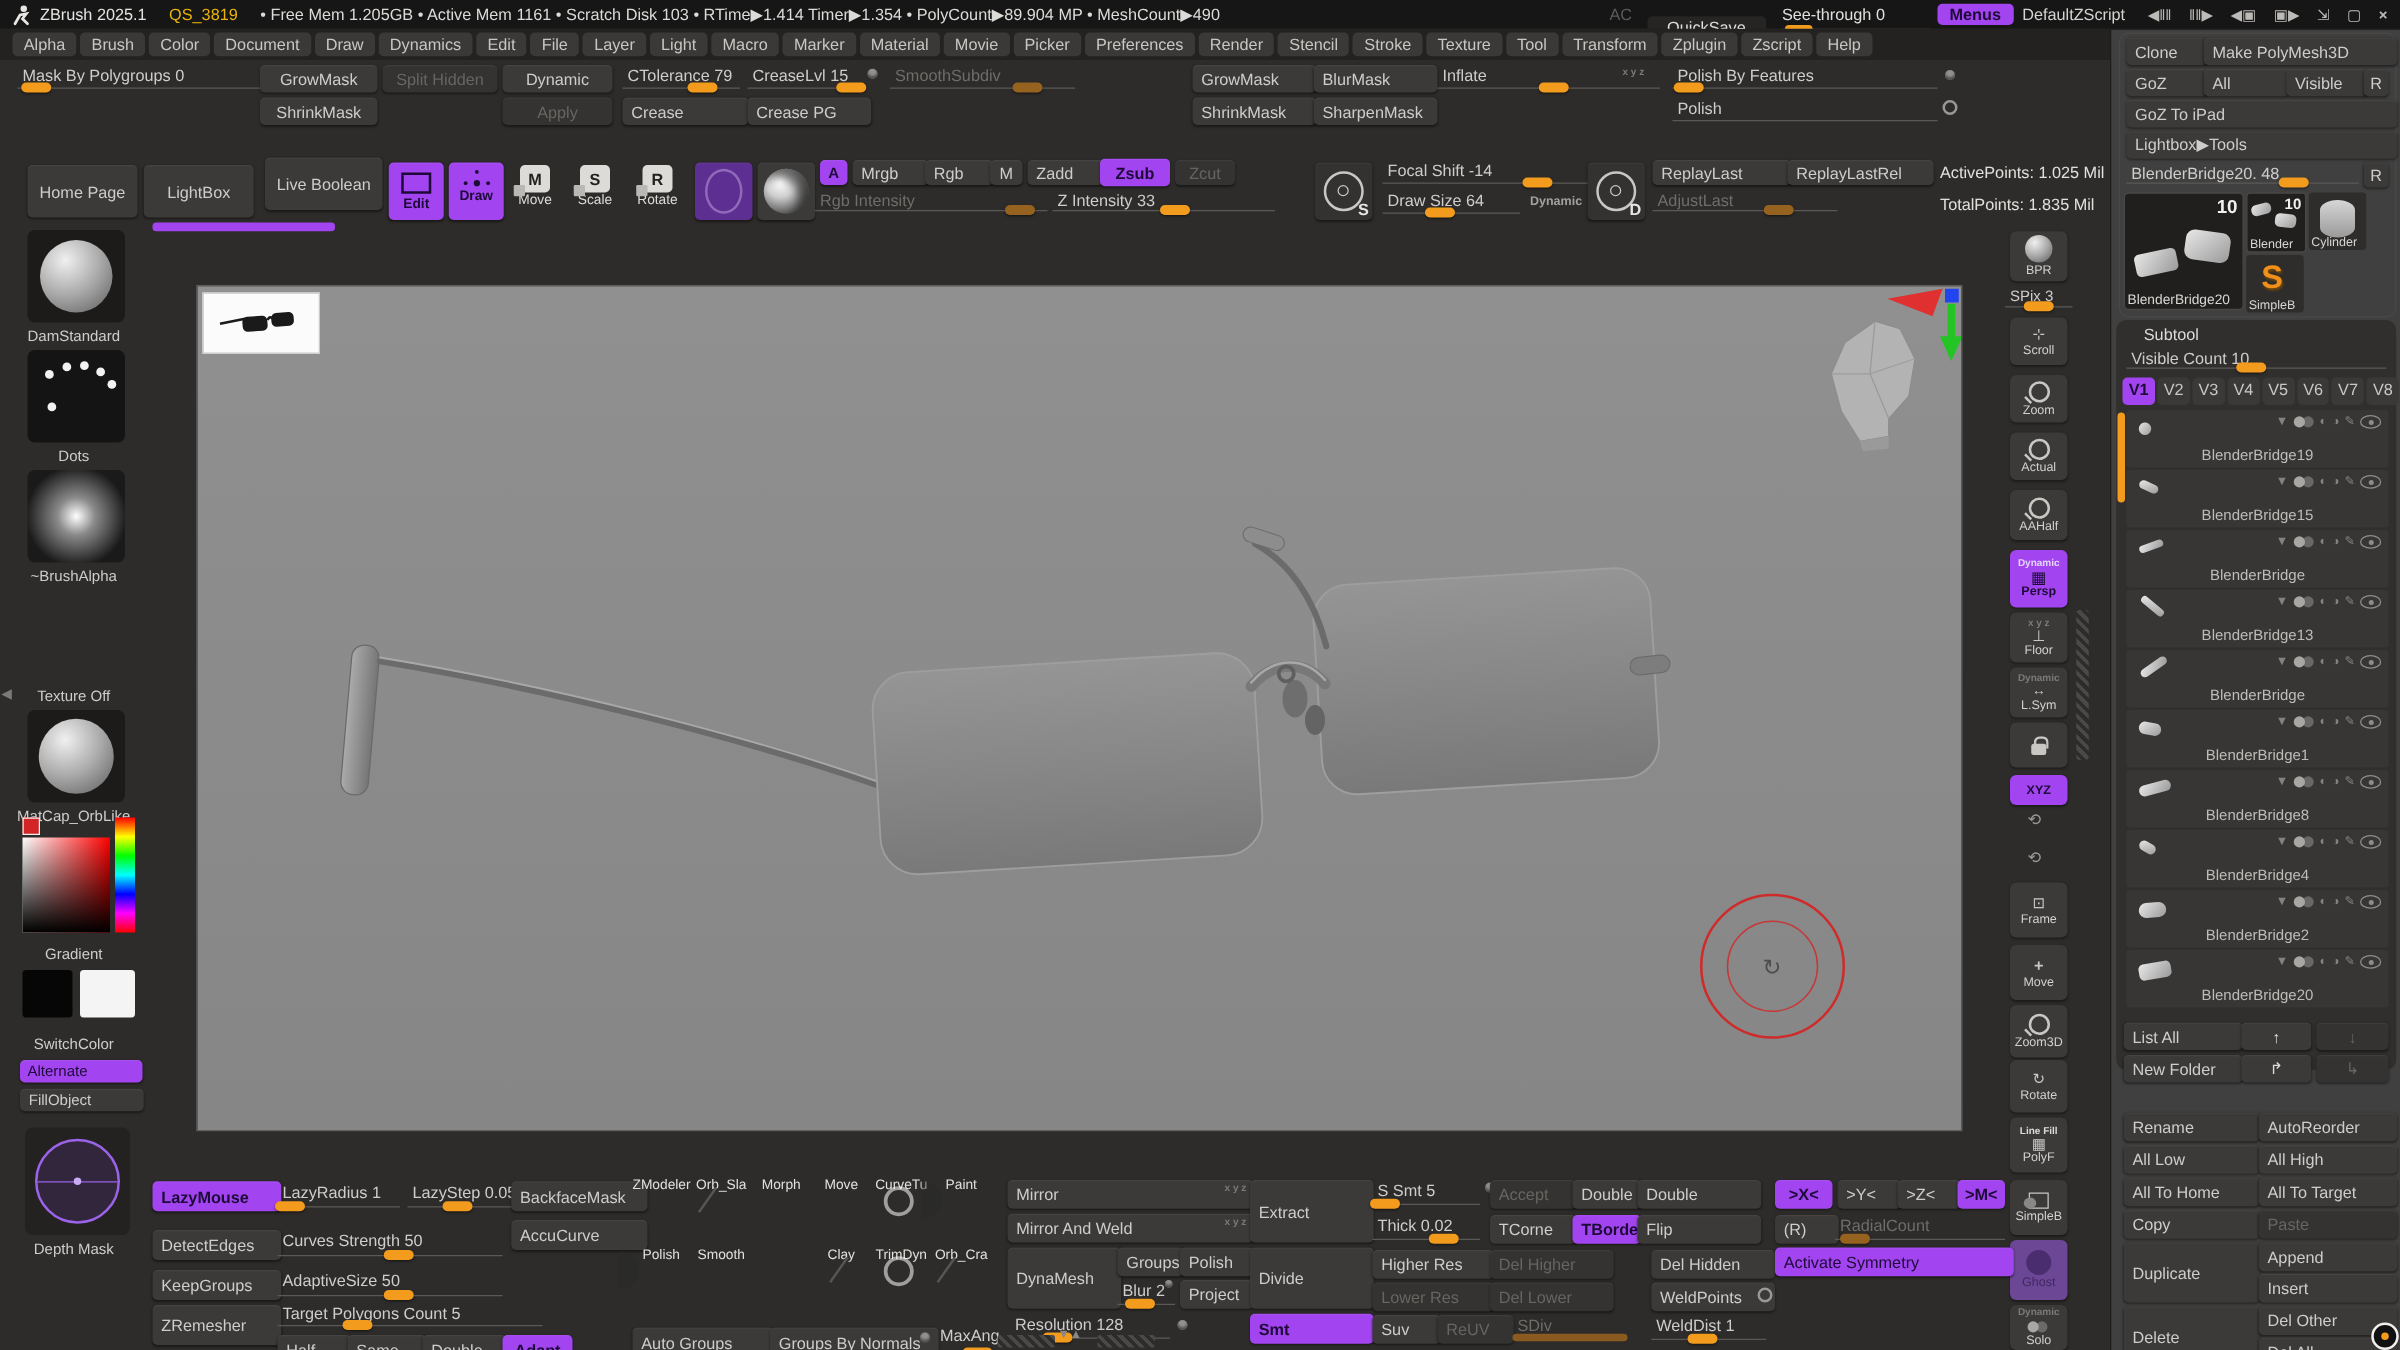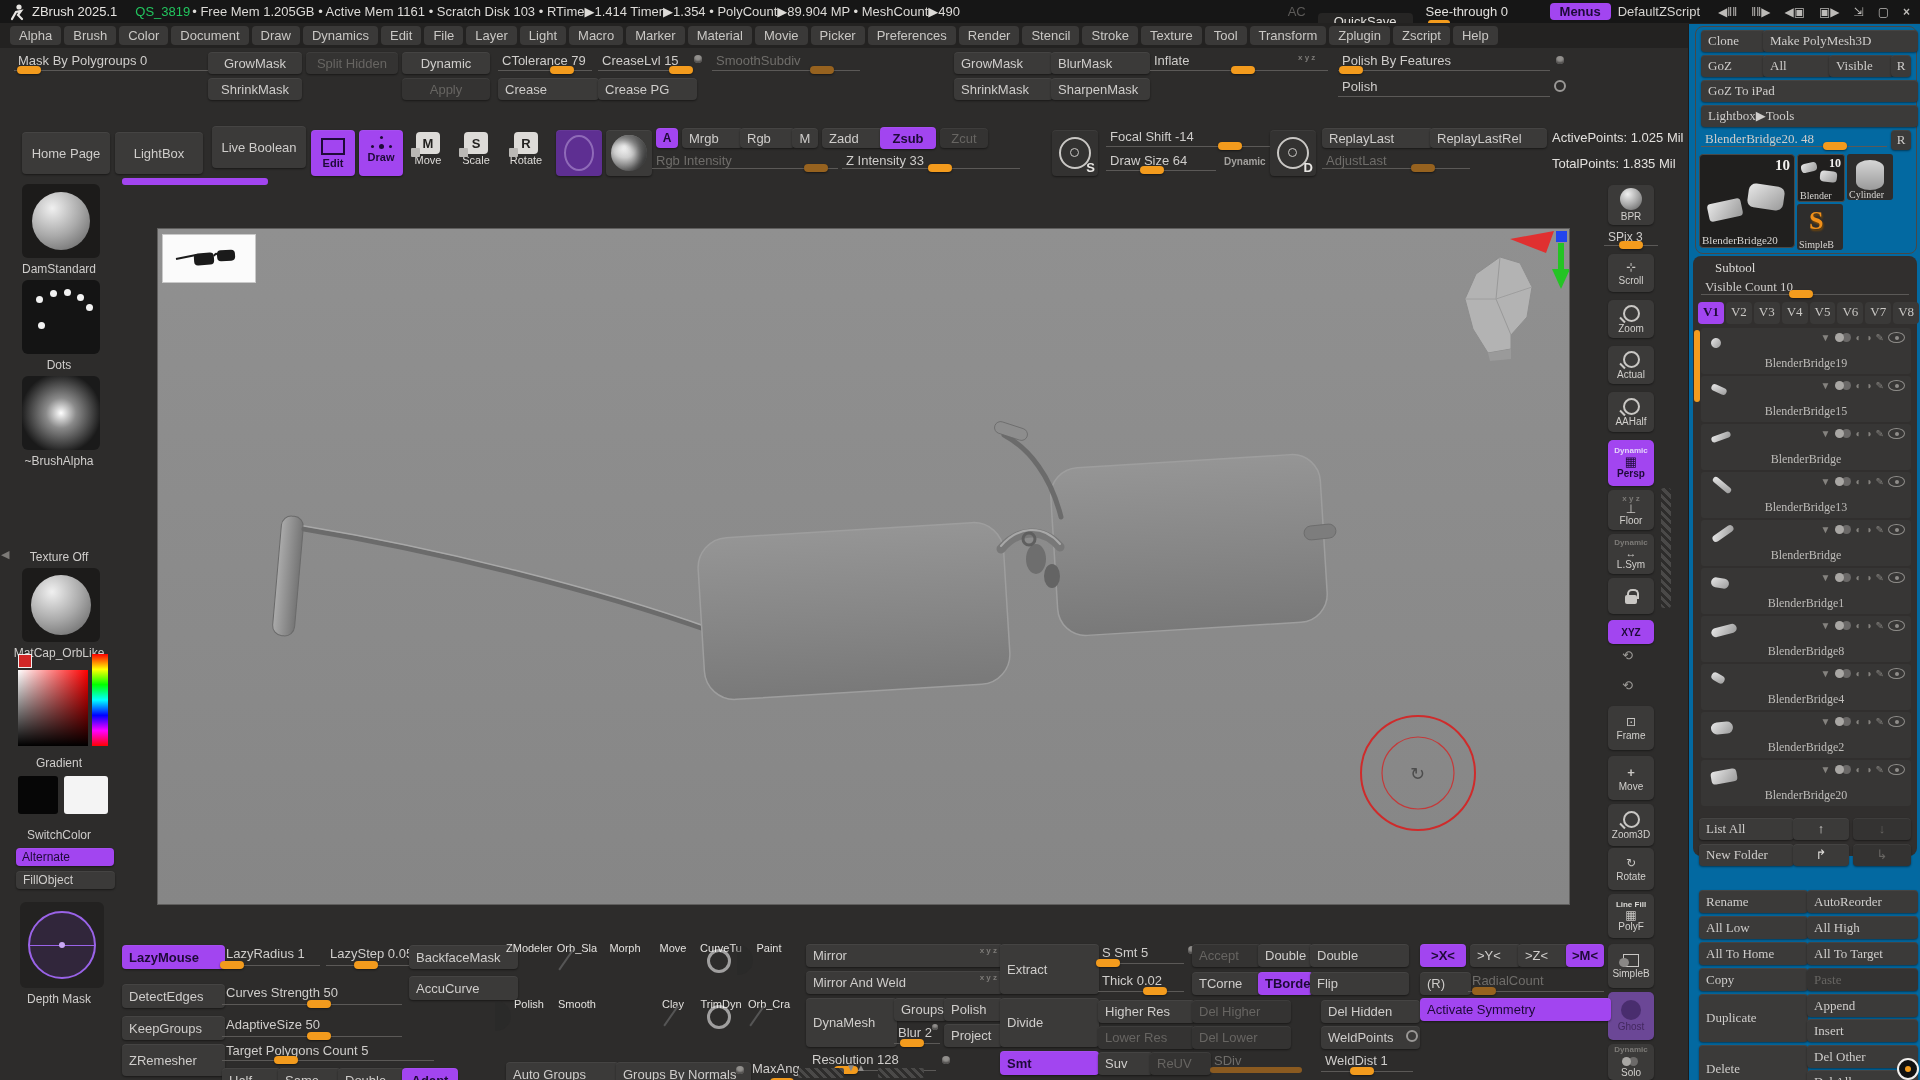--- a/index.html
+++ b/index.html
@@ -58,21 +58,21 @@
 </style>
 </head>
 <body>
 
 <div class="abs" style="left:0;top:0;width:1920px;height:23px;background:#161616;display:flex;align-items:center;">
   <svg width="18" height="18" viewBox="0 0 18 18" style="margin:0 6px 0 8px;">
     <circle cx="11" cy="4" r="2.6" fill="#e8e6e3"></circle>
     <path d="M4 16 L8 9 L13 8 L10 12 L14 16" stroke="#e8e6e3" stroke-width="2.2" fill="none" stroke-linecap="round"></path>
   </svg>
   <span style="color:#e6e4e1;margin-right:18px;">ZBrush 2025.1</span>
-  <span style="color:#22c55e;margin-right:2px;">QS_3819</span>
+  <span style="color:#eab308;margin-right:18px;">QS_3819</span>
   <span style="color:#dddbd8;">• Free Mem 1.205GB • Active Mem 1161 • Scratch Disk 103 •  RTime▶1.414 Timer▶1.354 • PolyCount▶89.904 MP • MeshCount▶490</span>
   <span style="flex:1"></span>
   <span style="color:#5c5a58;margin-right:12px;">AC</span>
   <span class="tab" style="background:#262524;padding:1px 16px;color:#e2e0dd;margin-top:20px;">QuickSave</span>
   <span class="abs" style="position:relative;display:inline-block;width:118px;margin:0 6px 0 10px;color:#e2e0dd;">
     <span>See-through 0</span>
     <span style="position:absolute;left:0;right:0;bottom:-5px;height:1px;background:#5b5957;"></span>
     <span style="position:absolute;left:2px;bottom:-8px;width:22px;height:7px;border-radius:3px;background:#f39b1d;"></span>
   </span>
   <span class="tab sel" style="padding:1px 10px;">Menus</span>
@@ -437,21 +437,21 @@
     <span style="width:20px;height:20px;border-radius:50%;background:rgba(40,20,70,.5);display:block;"></span>
     <span>Ghost</span>
   </div>
   <div class="ico-btn" style="left:4px;top:860px;width:46px;height:36px;">
     <span class="mini-tag">Dynamic</span>
     <span class="twin" style="margin-top:2px;"></span>
     <span>Solo</span>
   </div>
 </div>
 
-<div class="abs" style="left:1688px;top:24px;width:232px;height:1056px;background:#0369a1;border-left:1px solid #1d1c1b;font-family:Liberation Serif, serif;">
+<div class="abs" style="left:1688px;top:24px;width:232px;height:1056px;background:#404040;border-left:1px solid #1d1c1b;">
   <div class="abs" style="left:6px;top:2px;width:220px;height:226px;border:1px solid #4a4846;border-radius:8px;"></div>
   <div class="btn left panel-btn" style="left:12px;top:6px;width:58px;height:22px;">Clone</div>
   <div class="btn left panel-btn" style="left:74px;top:6px;width:148px;height:22px;">Make PolyMesh3D</div>
   <div class="btn left panel-btn" style="left:12px;top:31px;width:58px;height:22px;">GoZ</div>
   <div class="btn left panel-btn" style="left:74px;top:31px;width:62px;height:22px;">All</div>
   <div class="btn left panel-btn" style="left:140px;top:31px;width:58px;height:22px;">Visible</div>
   <div class="btn panel-btn" style="left:202px;top:31px;width:20px;height:22px;">R</div>
   <div class="btn left panel-btn" style="left:12px;top:56px;width:210px;height:22px;">GoZ To iPad</div>
   <div class="btn left panel-btn" style="left:12px;top:81px;width:210px;height:22px;">Lightbox▶Tools</div>
   <div class="slider" style="left:12px;top:106px;width:186px;height:20px;--k:72%;">

